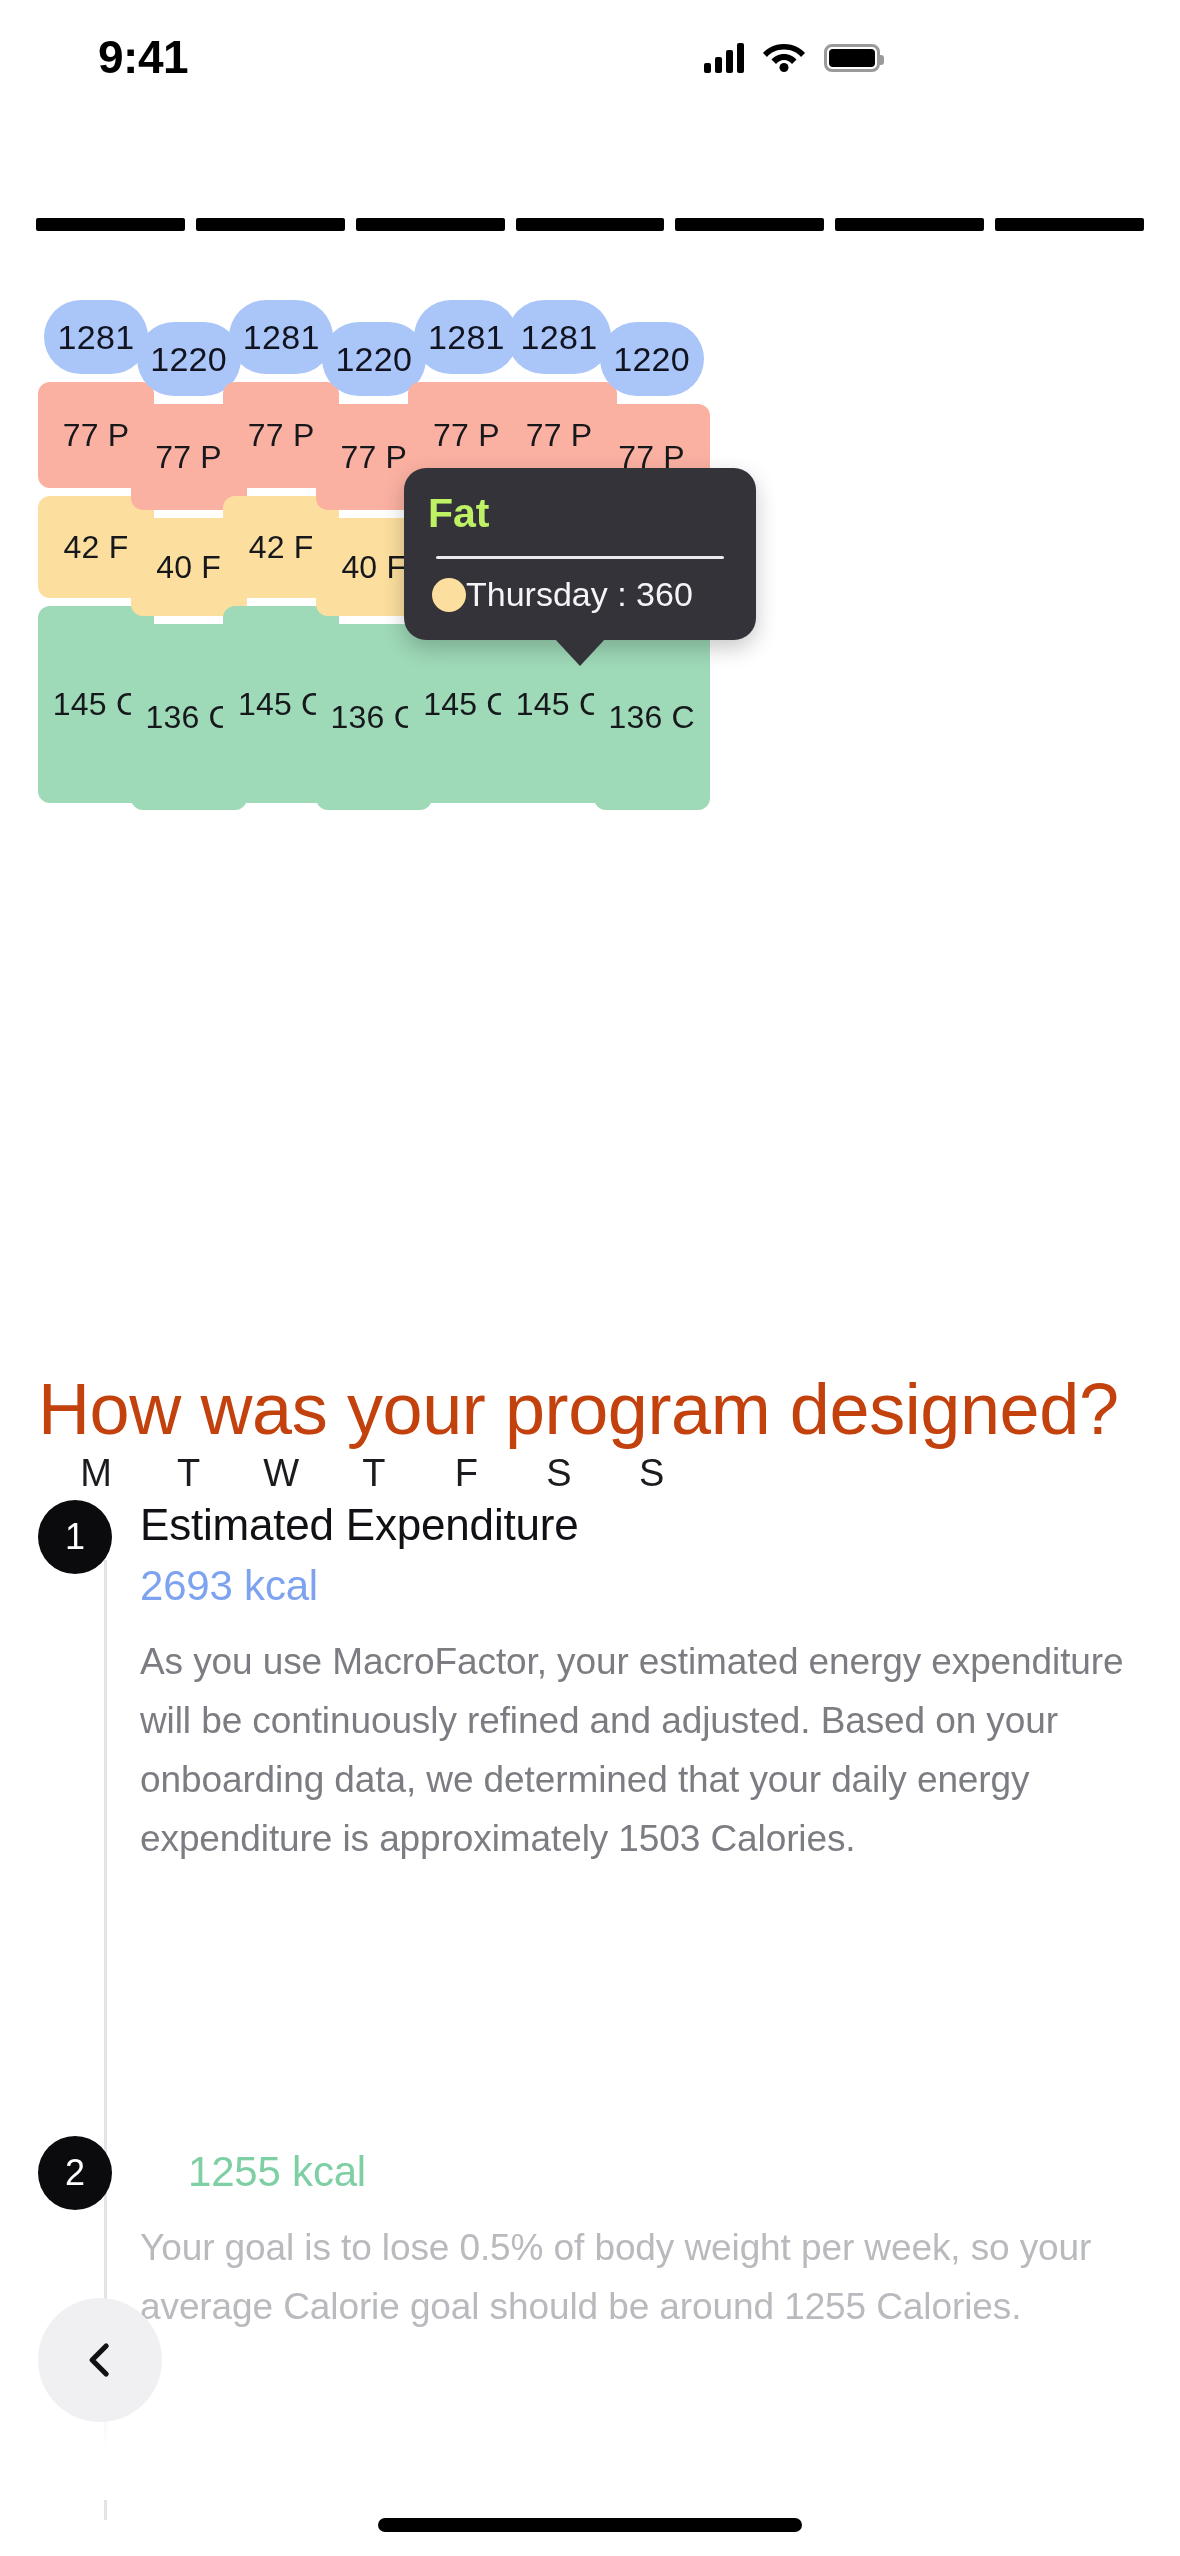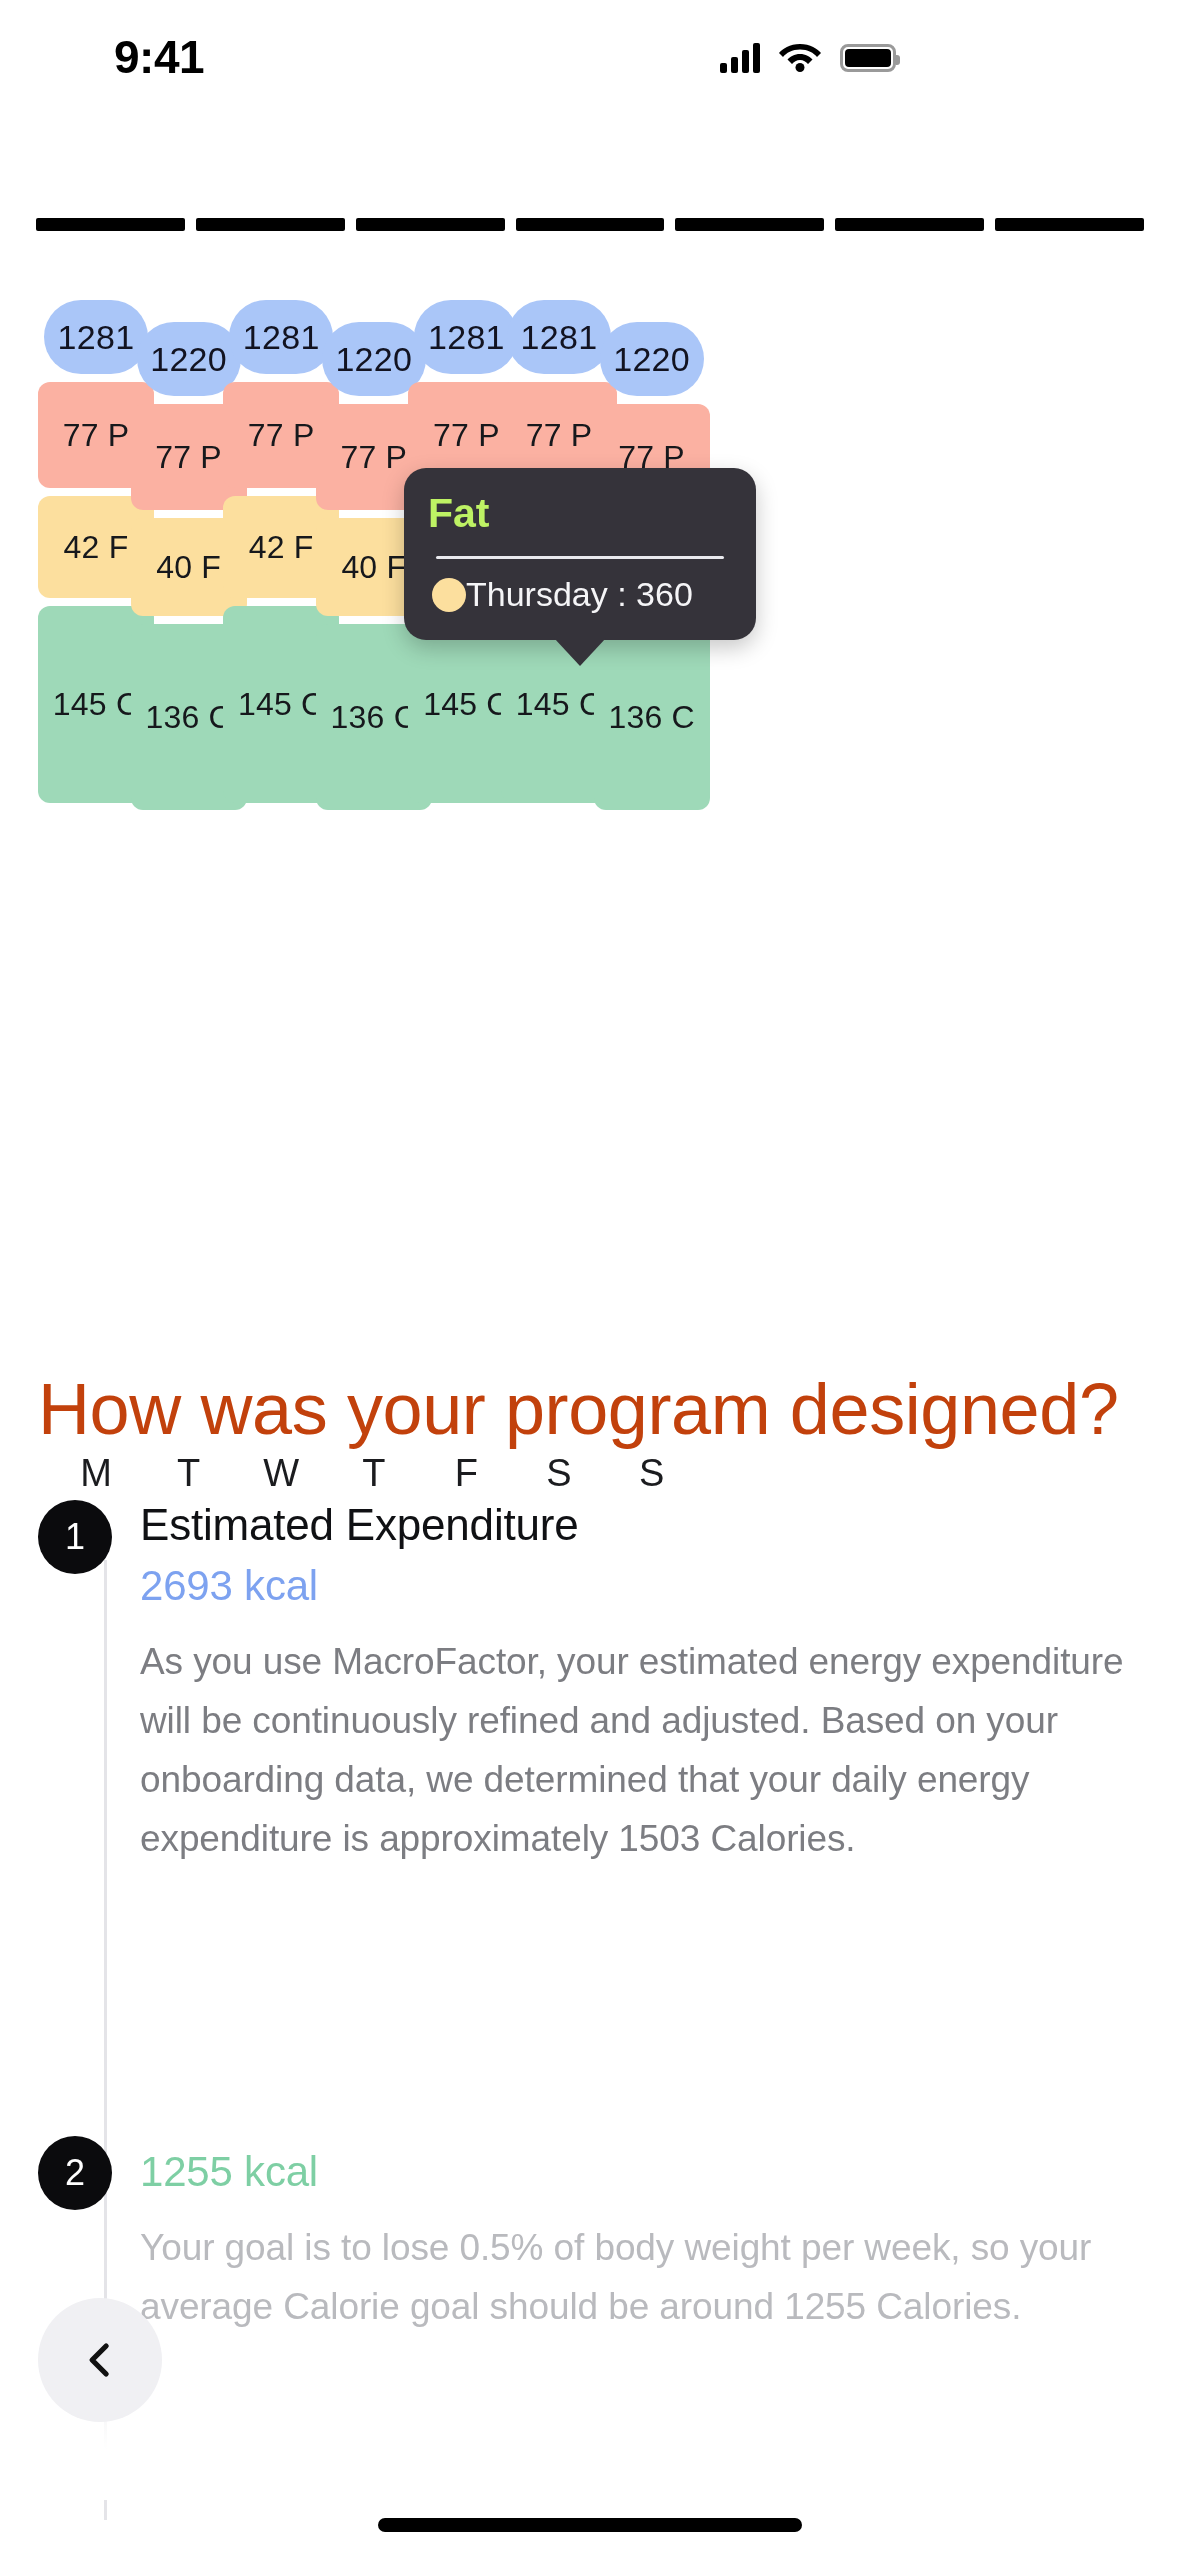--- a/index.html
+++ b/index.html
@@ -6,21 +6,21 @@
   html, body {
     width: 1180px; height: 2556px;
     background: #ffffff;
     font-family: "Liberation Sans", sans-serif;
     overflow: hidden;
   }
   #screen { position: relative; width: 1180px; height: 2556px; background: #fff; }
 
   
   #status-bar {
-    position: absolute; top: 0; left: 16px; width: 972px; height: 120px;
+    position: absolute; top: 0; left: 0; width: 972px; height: 120px;
   }
   #status-time {
     position: absolute; left: 98px; top: 30px;
     font-size: 46px; font-weight: 700; color: #000;
     letter-spacing: -0.5px;
   }
   #status-icons {
     position: absolute; right: 92px; top: 36px;
     display: flex; align-items: center; gap: 18px; height: 44px;
   }
@@ -253,21 +253,21 @@
     <div class="step-body">
       <div class="step-title">Estimated Expenditure</div>
       <div class="step-value" style="color:#7da2f0;">2693 kcal</div>
       <div class="step-text">As you use MacroFactor, your estimated energy expenditure will be continuously refined and adjusted. Based on your onboarding data, we determined that your daily energy expenditure is approximately 1503 Calories.</div>
     </div>
   </div>
 
   <div class="step" id="step-2" style="top:2136px;">
     <div class="step-badge">2</div>
     <div class="step-body">
-      <div class="step-value" style="color:#7ecfa4;">1255 kcal</div>
+      <div class="step-value" style="color:#7ecfa4;margin-left:48px;">1255 kcal</div>
       <div class="step-text">Your goal is to lose 0.5% of body weight per week, so your average Calorie goal should be around 1255 Calories.</div>
     </div>
   </div>
 
   <div id="fade-mask"></div>
 
   <div id="back-button">
     <svg viewBox="0 0 24 24">
       <path d="M15.5 4 L7.5 12 L15.5 20" fill="none" stroke="#111" stroke-width="3" stroke-linecap="round" stroke-linejoin="round"></path>
     </svg>

